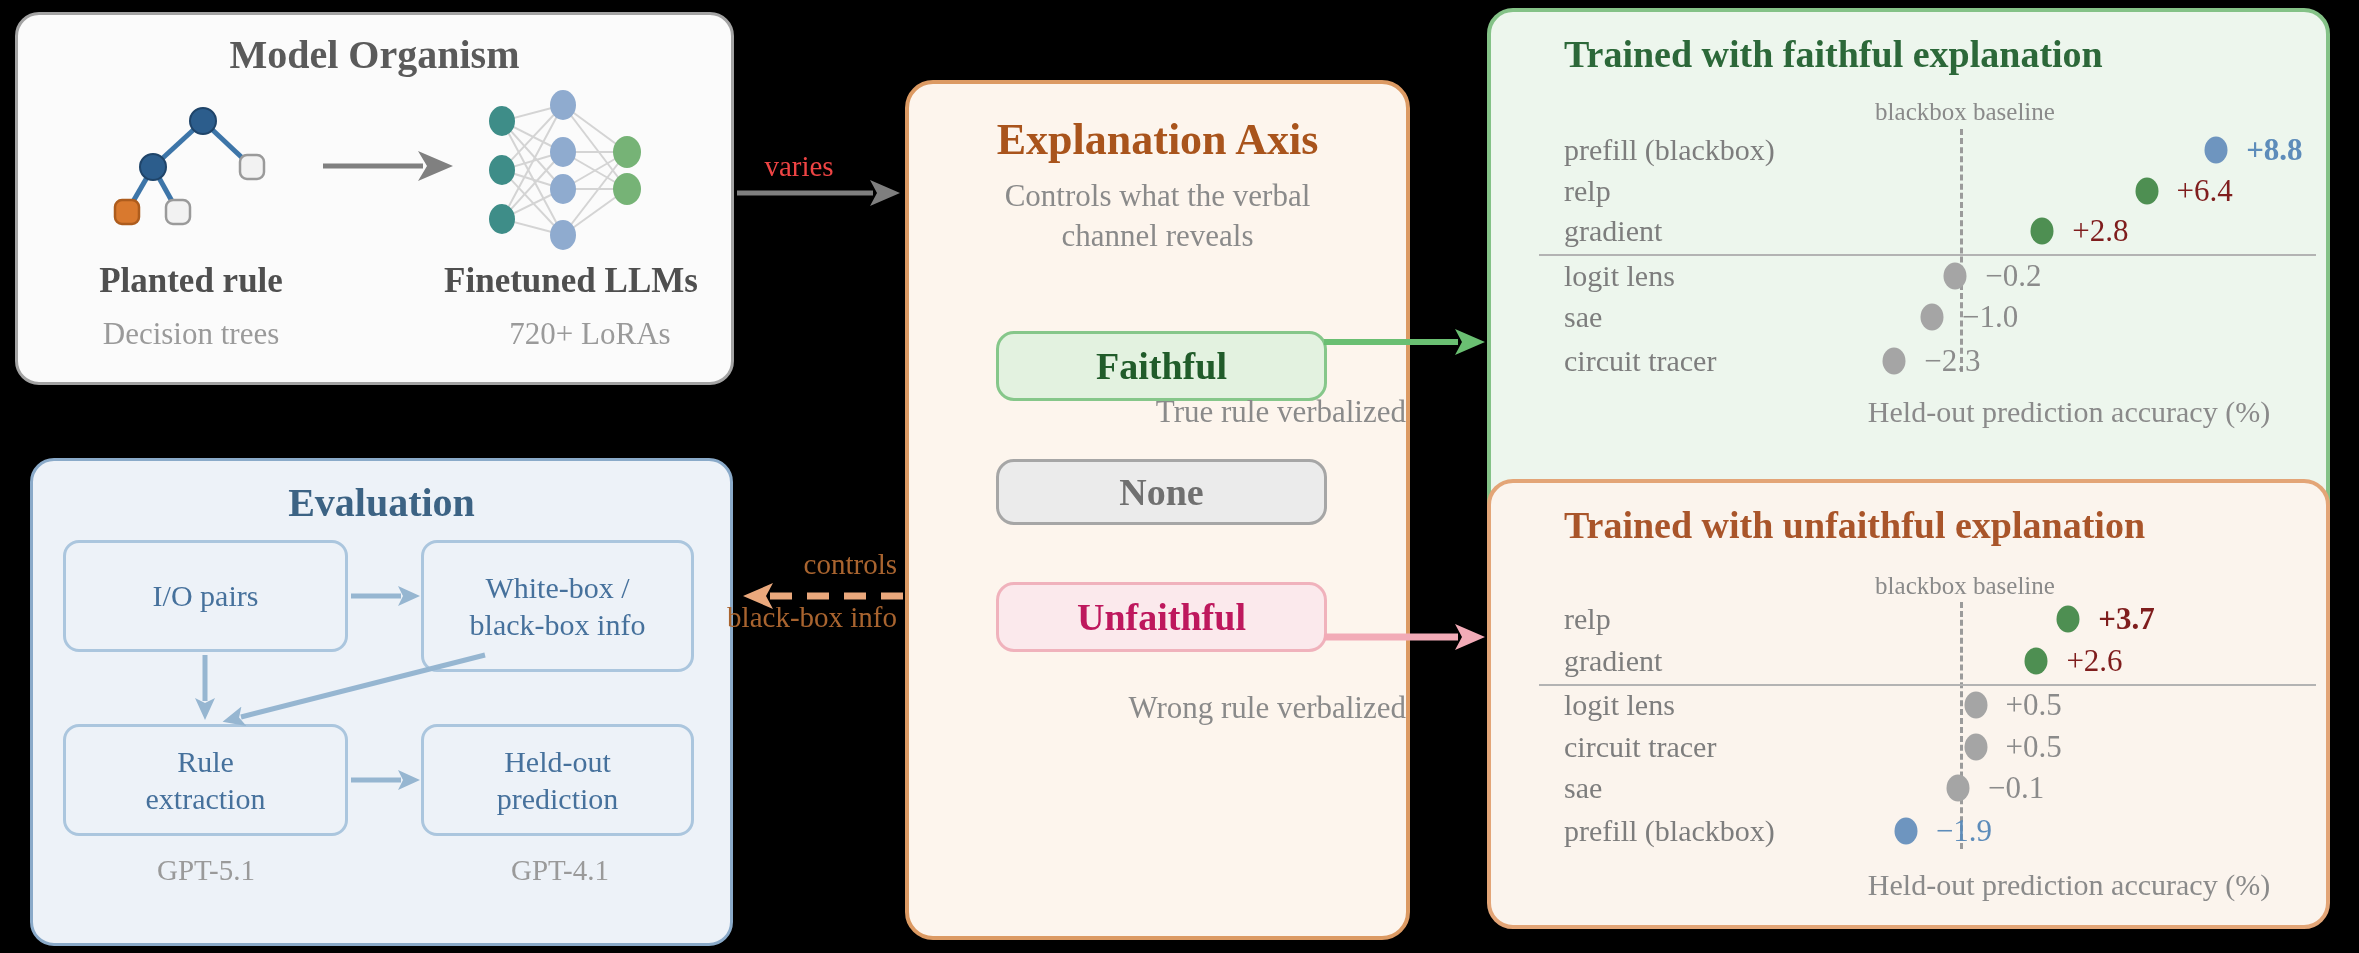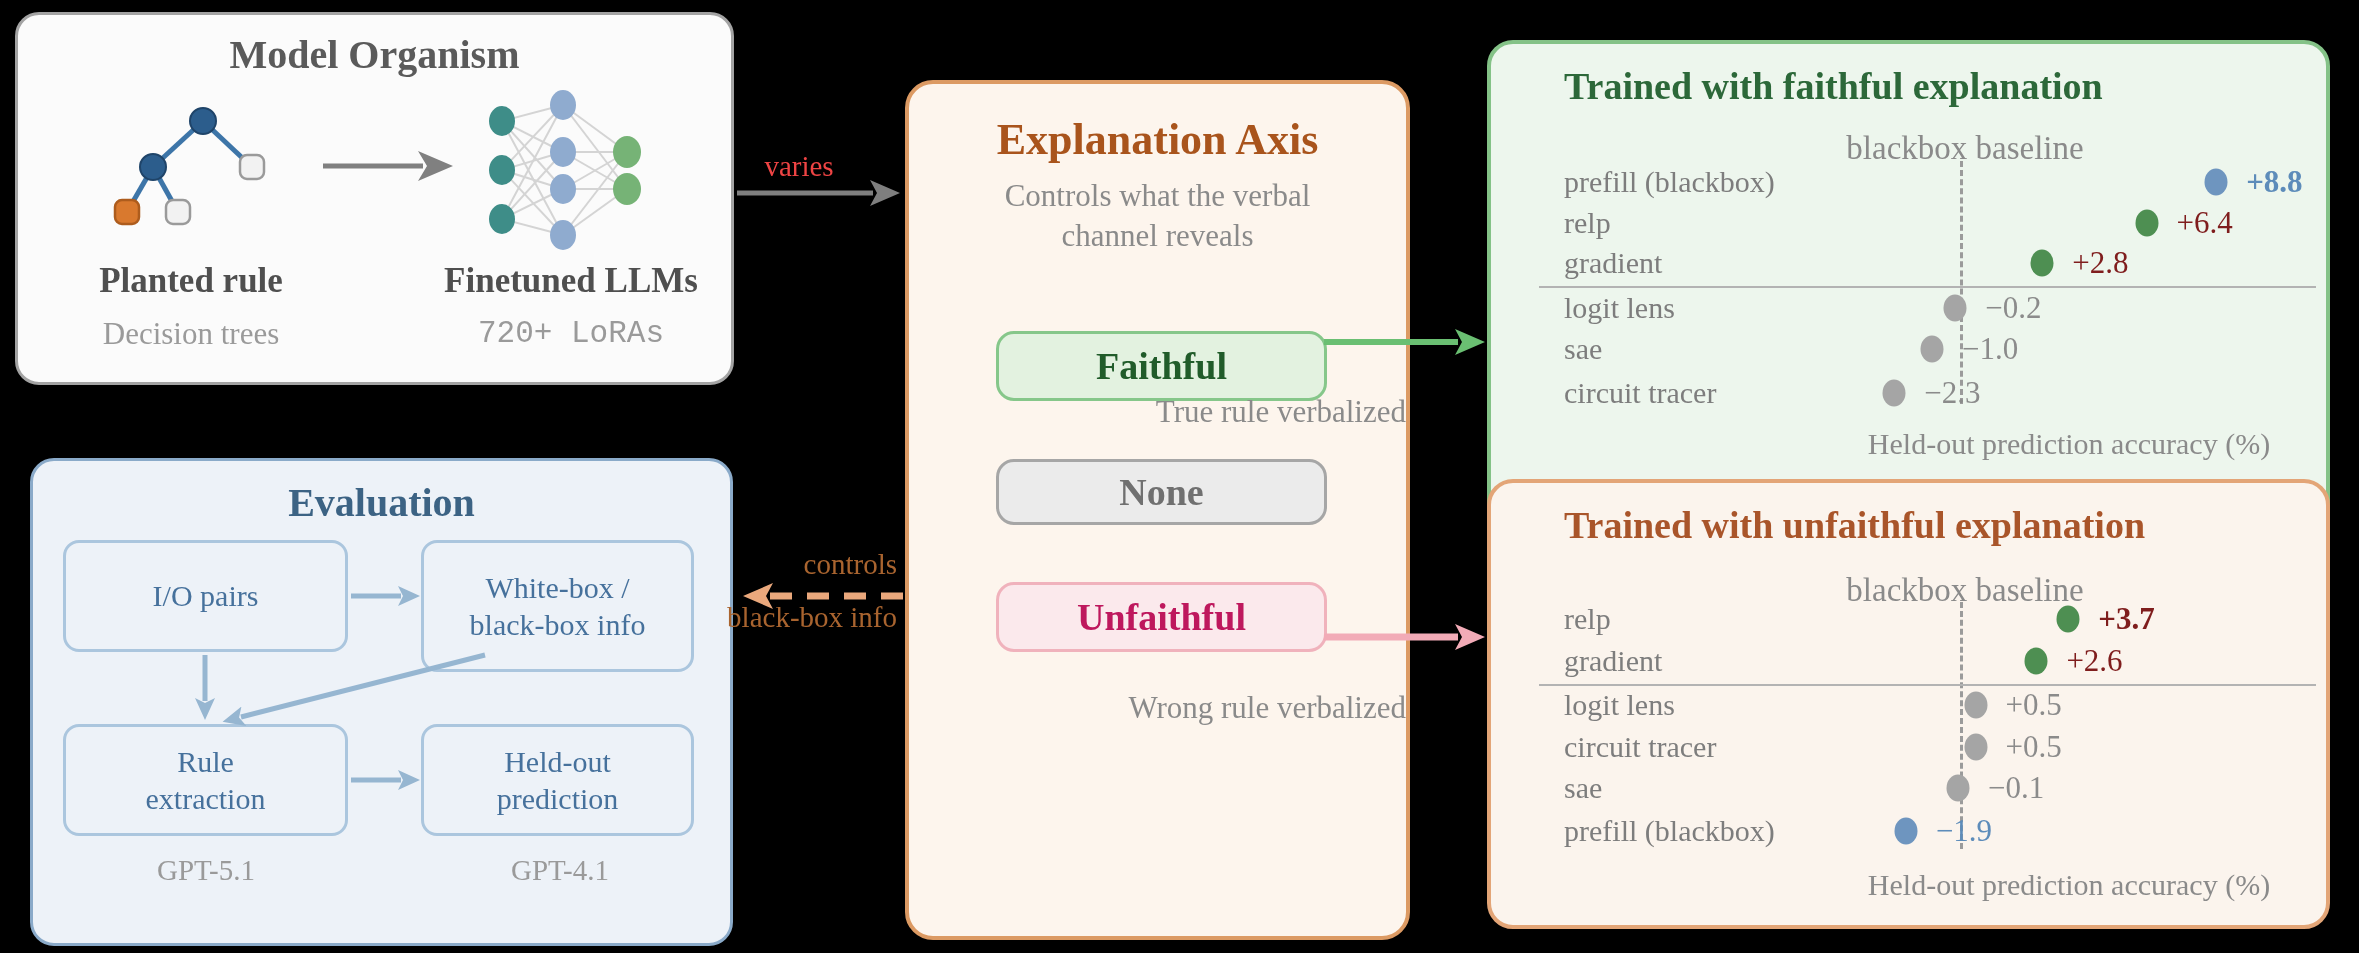--- a/index.html
+++ b/index.html
@@ -37,24 +37,24 @@
   .opt-caption{position:absolute;width:100%;text-align:right;color:#8a8a8a;font-size:31px;white-space:nowrap;}
 
   
   .varies-label{position:absolute;left:719px;top:150px;width:160px;text-align:center;color:#ef4444;font-size:29px;}
   .controls-line{position:absolute;right:1462px;text-align:right;color:#a9642f;font-size:29px;white-space:nowrap;}
   .controls-1{top:548px;}
   .controls-2{top:601px;}
 
   
   .chart-box{left:1487px;width:843px;box-sizing:border-box;border:4px solid;border-radius:26px;}
-  #chart-0{top:8px;height:564px;margin-top:32px;}
+  #chart-0{top:8px;height:564px;}
   #chart-1{top:479px;height:450px;}
   .chart-title{position:absolute;left:73px;top:20px;font-weight:bold;font-size:38px;white-space:nowrap;}
-  .baseline-label{position:absolute;transform:translateX(-50%);color:#8a8a8a;font-size:33px;white-space:nowrap;}
+  .baseline-label{position:absolute;transform:translateX(-50%);color:#8a8a8a;font-size:25px;white-space:nowrap;}
   .dashline{position:absolute;width:0;border-left:3px dashed #9b9b9b;}
   .sepline{position:absolute;left:48px;width:777px;height:2px;background:#b3b3b3;}
   .xlabel{position:absolute;left:578px;transform:translateX(-50%);color:#8a8a8a;font-size:30px;white-space:nowrap;}
   .cat-label{position:absolute;transform:translateY(-50%);color:#7d7d7d;font-size:30px;white-space:nowrap;}
   .dot{position:absolute;width:23px;height:27px;border-radius:50%;transform:translate(-50%,-50%);}
   .val{position:absolute;transform:translateY(-50%);font-size:31px;white-space:nowrap;}
   .val.bold{font-weight:bold;}
   .c-green{background:#4e8f52;} .c-gray{background:#a5a5a5;} .c-blue{background:#6e95bf;}
   .v-green{color:#7f1d1d;} .v-gray{color:#8b8b8b;} .v-blue{color:#5d8cba;}
 
@@ -118,21 +118,21 @@
             <ellipse cx="545" cy="174" rx="13" ry="15" fill="#8fabcf"></ellipse>
             <ellipse cx="545" cy="220" rx="13" ry="15" fill="#8fabcf"></ellipse>
           <ellipse cx="609" cy="137" rx="14" ry="16" fill="#76b376"></ellipse>
             <ellipse cx="609" cy="174" rx="14" ry="16" fill="#76b376"></ellipse>
         </g>
       </g>
     </svg>
     <div class="pair-label" style="left:173px;top:246px;">Planted rule</div>
     <div class="pair-label" style="left:553px;top:246px;">Finetuned LLMs</div>
     <div class="pair-sub" style="left:173px;top:301px;">Decision trees</div>
-    <div class="pair-sub" style="left:553px;top:301px;font-family:Liberation Mono, monospace;">720+ LoRAs</div>
+    <div class="pair-sub" style="left:572px;top:301px;">720+ LoRAs</div>
   </div>
 
   <div class="panel eval-box">
     <div class="box-title eval-title">Evaluation</div>
 
     <div class="enode" style="left:30px;top:79px;width:285px;height:112px;">
       <span>I/O pairs</span>
     </div>
     <div class="enode" style="left:388px;top:79px;width:273px;height:132px;">
       <span>White-box /</span>

